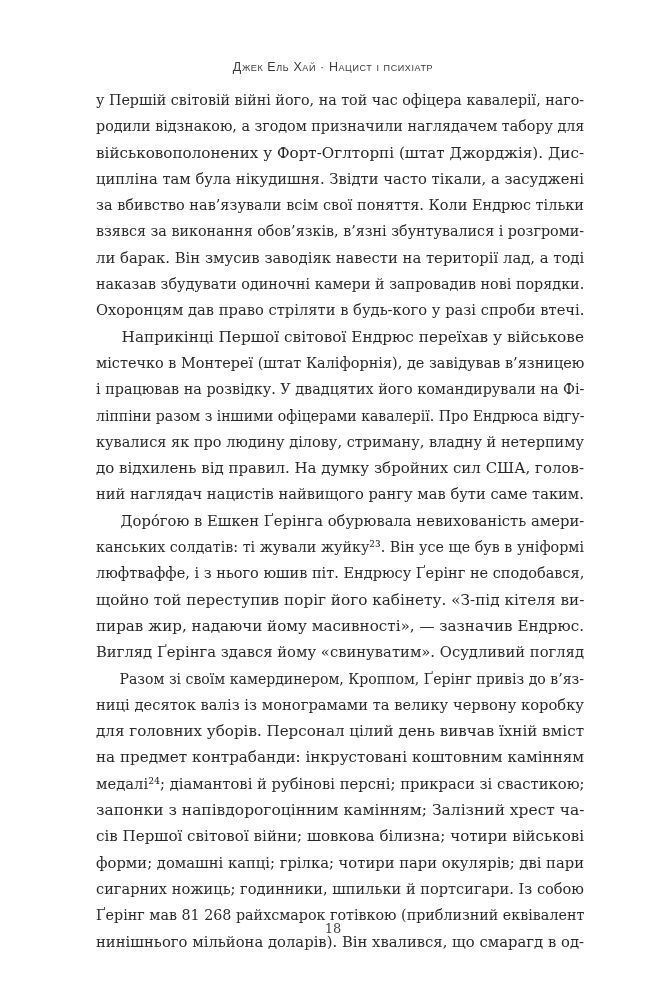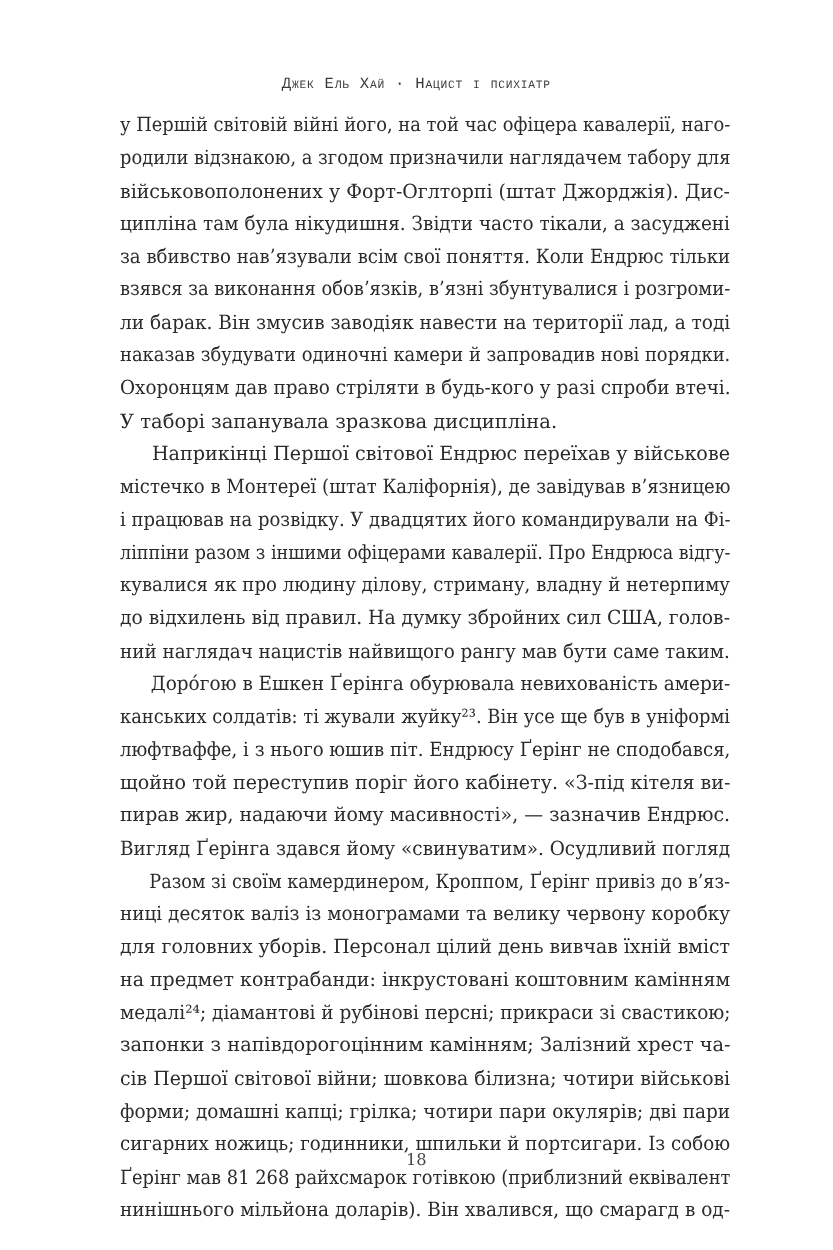--- a/index.html
+++ b/index.html
@@ -1,21 +1,21 @@
 <!DOCTYPE html>
 <html><head>
 <meta charset="utf-8">
 <style>
   html, body { margin: 0; padding: 0; background: #ffffff; }
   body { width: 666px; height: 1000px; position: relative; overflow: hidden; }
   .page { position: absolute; left: 0; top: 0; width: 666px; height: 1000px; background: #ffffff; }
   .running-head {
     position: absolute; left: 0; width: 666px; top: 60px;
     text-align: center;
-    font-family: Liberation Mono, monospace;
+    font-family: Liberation Sans, sans-serif;
     font-size: 12.5px; letter-spacing: 0.6px;
     color: #3a3a3a; font-variant: small-caps;
   }
   .body-text {
     position: absolute; left: 96px; top: 87px; width: 488px;
     font-family: "DejaVu Serif", serif;
     font-size: 15.6px; line-height: 26.3px;
     color: #2a2a2a;
   }
   .line { white-space: nowrap; text-align: justify; text-align-last: justify; height: 26.3px; overflow: visible; }
@@ -36,21 +36,20 @@
   <div class="body-text" id="body-text">
       <div class="line" style="transform: scaleX(0.915572); transform-origin: left center; width: 533px;">у Першій світовій війні його, на той час офіцера кавалерії, наго-</div>
       <div class="line" style="transform: scaleX(0.915572); transform-origin: left center; width: 533px;">родили відзнакою, а згодом призначили наглядачем табору для</div>
       <div class="line" style="transform: scaleX(0.972112); transform-origin: left center; width: 502px;">військовополонених у Форт-Оглторпі (штат Джорджія). Дис-</div>
       <div class="line" style="transform: scaleX(0.943907); transform-origin: left center; width: 517px;">ципліна там була нікудишня. Звідти часто тікали, а засуджені</div>
       <div class="line" style="transform: scaleX(0.927757); transform-origin: left center; width: 526px;">за вбивство нав’язували всім свої поняття. Коли Ендрюс тільки</div>
       <div class="line" style="transform: scaleX(0.917293); transform-origin: left center; width: 532px;">взявся за виконання обов’язків, в’язні збунтувалися і розгроми-</div>
       <div class="line" style="transform: scaleX(0.949416); transform-origin: left center; width: 514px;">ли барак. Він змусив заводіяк навести на території лад, а тоді</div>
       <div class="line" style="transform: scaleX(0.919021); transform-origin: left center; width: 531px;">наказав збудувати одиночні камери й запровадив нові порядки.</div>
       <div class="line" style="transform: scaleX(0.942085); transform-origin: left center; width: 518px;">Охоронцям дав право стріляти в будь-кого у разі спроби втечі.</div>
-      <div class="line last" style="">У таборі запанувала зразкова дисципліна.</div>
       <div class="line indent" style="transform: scaleX(0.981891); transform-origin: left center; width: 497px;">Наприкінці Першої світової Ендрюс переїхав у військове</div>
       <div class="line" style="transform: scaleX(0.925996); transform-origin: left center; width: 527px;">містечко в Монтереї (штат Каліфорнія), де завідував в’язницею</div>
       <div class="line" style="transform: scaleX(0.922495); transform-origin: left center; width: 529px;">і працював на розвідку. У двадцятих його командирували на Фі-</div>
       <div class="line" style="transform: scaleX(0.900369); transform-origin: left center; width: 542px;">ліппіни разом з іншими офіцерами кавалерії. Про Ендрюса відгу-</div>
       <div class="line" style="transform: scaleX(0.927757); transform-origin: left center; width: 526px;">кувалися як про людину ділову, стриману, владну й нетерпиму</div>
       <div class="line" style="transform: scaleX(0.96063); transform-origin: left center; width: 508px;">до відхилень від правил. На думку збройних сил США, голов-</div>
       <div class="line last" style="transform: scaleX(0.94027); transform-origin: left center; width: 519px;">ний наглядач нацистів найвищого рангу мав бути саме таким.</div>
       <div class="line indent" style="transform: scaleX(0.945736); transform-origin: left center; width: 516px;">Доро́гою в Ешкен Ґерінга обурювала невихованість амери-</div>
       <div class="line" style="transform: scaleX(0.915572); transform-origin: left center; width: 533px;">канських солдатів: ті жували жуйку²³. Він усе ще був в уніформі</div>
       <div class="line" style="transform: scaleX(0.929524); transform-origin: left center; width: 525px;">люфтваффе, і з нього юшив піт. Ендрюсу Ґерінг не сподобався,</div>

